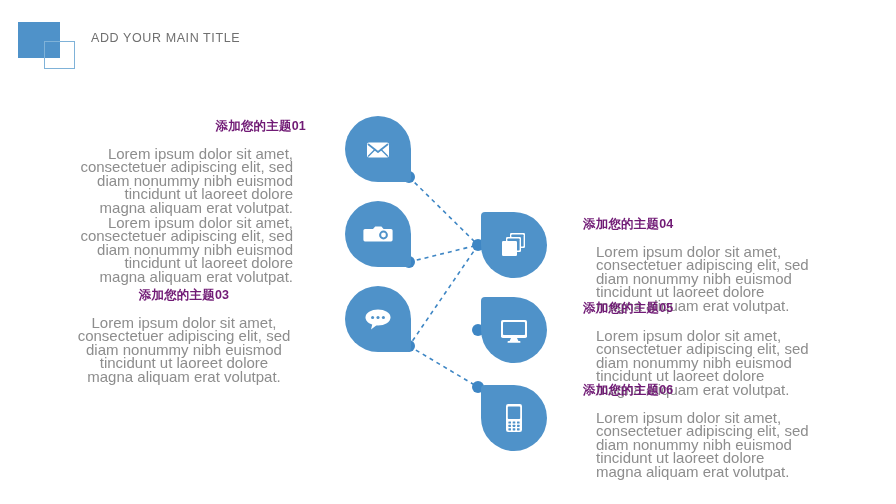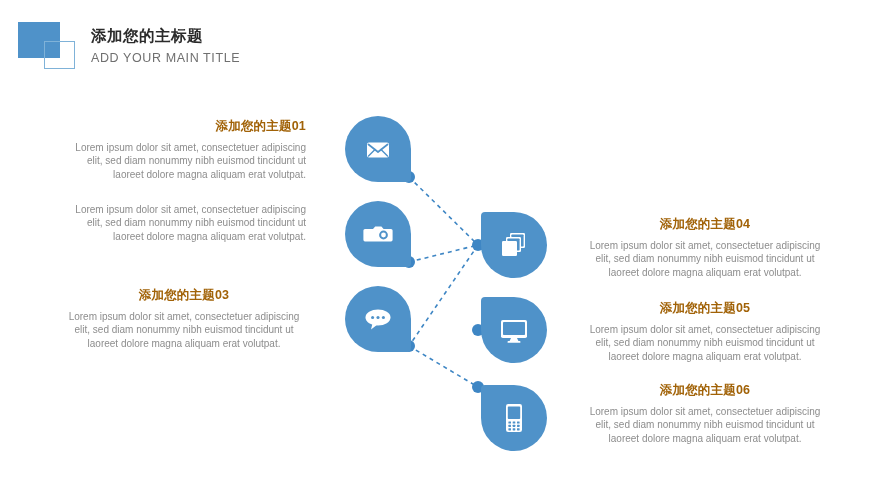--- a/index.html
+++ b/index.html
@@ -72,35 +72,35 @@
     margin: 3px 0 0 0;
     text-align: center;
   }
 
   
   .text-block {
     position: absolute;
     width: 244px;
   }
   .text-block.left  { left: 62px;  text-align: right; }
-  .text-block.right { left: 583px; text-align: center;  }
+  .text-block.right { left: 583px; text-align: left;  }
 
   .tb-title {
     font-size: 12.5px;
     font-weight: bold;
-    color: #a16207;
+    color: #701a75;
     margin: 0 0 7px 0;
     letter-spacing: 0.2px;
     line-height: 16px;
   }
   .tb-body {
-    font-size: 10px;
+    font-size: 15px;
     color: #8d8d8d;
     line-height: 13.4px;
-    margin: 0;
+    margin: 13px;
   }
 
   
   .blob {
     position: absolute;
     width: 66px;
     height: 66px;
     background: #4F92C9;
     display: flex;
     align-items: center;
@@ -130,21 +130,20 @@
 <body>
 
 <div id="slide">
 
   <div class="header">
     <div class="logo-mark">
       <div class="logo-square-filled"></div>
       <div class="logo-square-outline"></div>
     </div>
     <div class="title-block">
-      <div class="main-title">添加您的主标题</div>
       <div class="sub-title">ADD YOUR MAIN TITLE</div>
     </div>
   </div>
 
   <svg class="connectors" width="896" height="504" viewBox="0 0 896 504">
     <g stroke="#3E86C4" stroke-width="1.6" stroke-dasharray="4 4" fill="none">
 
       <line x1="409" y1="177" x2="478" y2="245"></line>
 
       <line x1="409" y1="262" x2="478" y2="245"></line>

